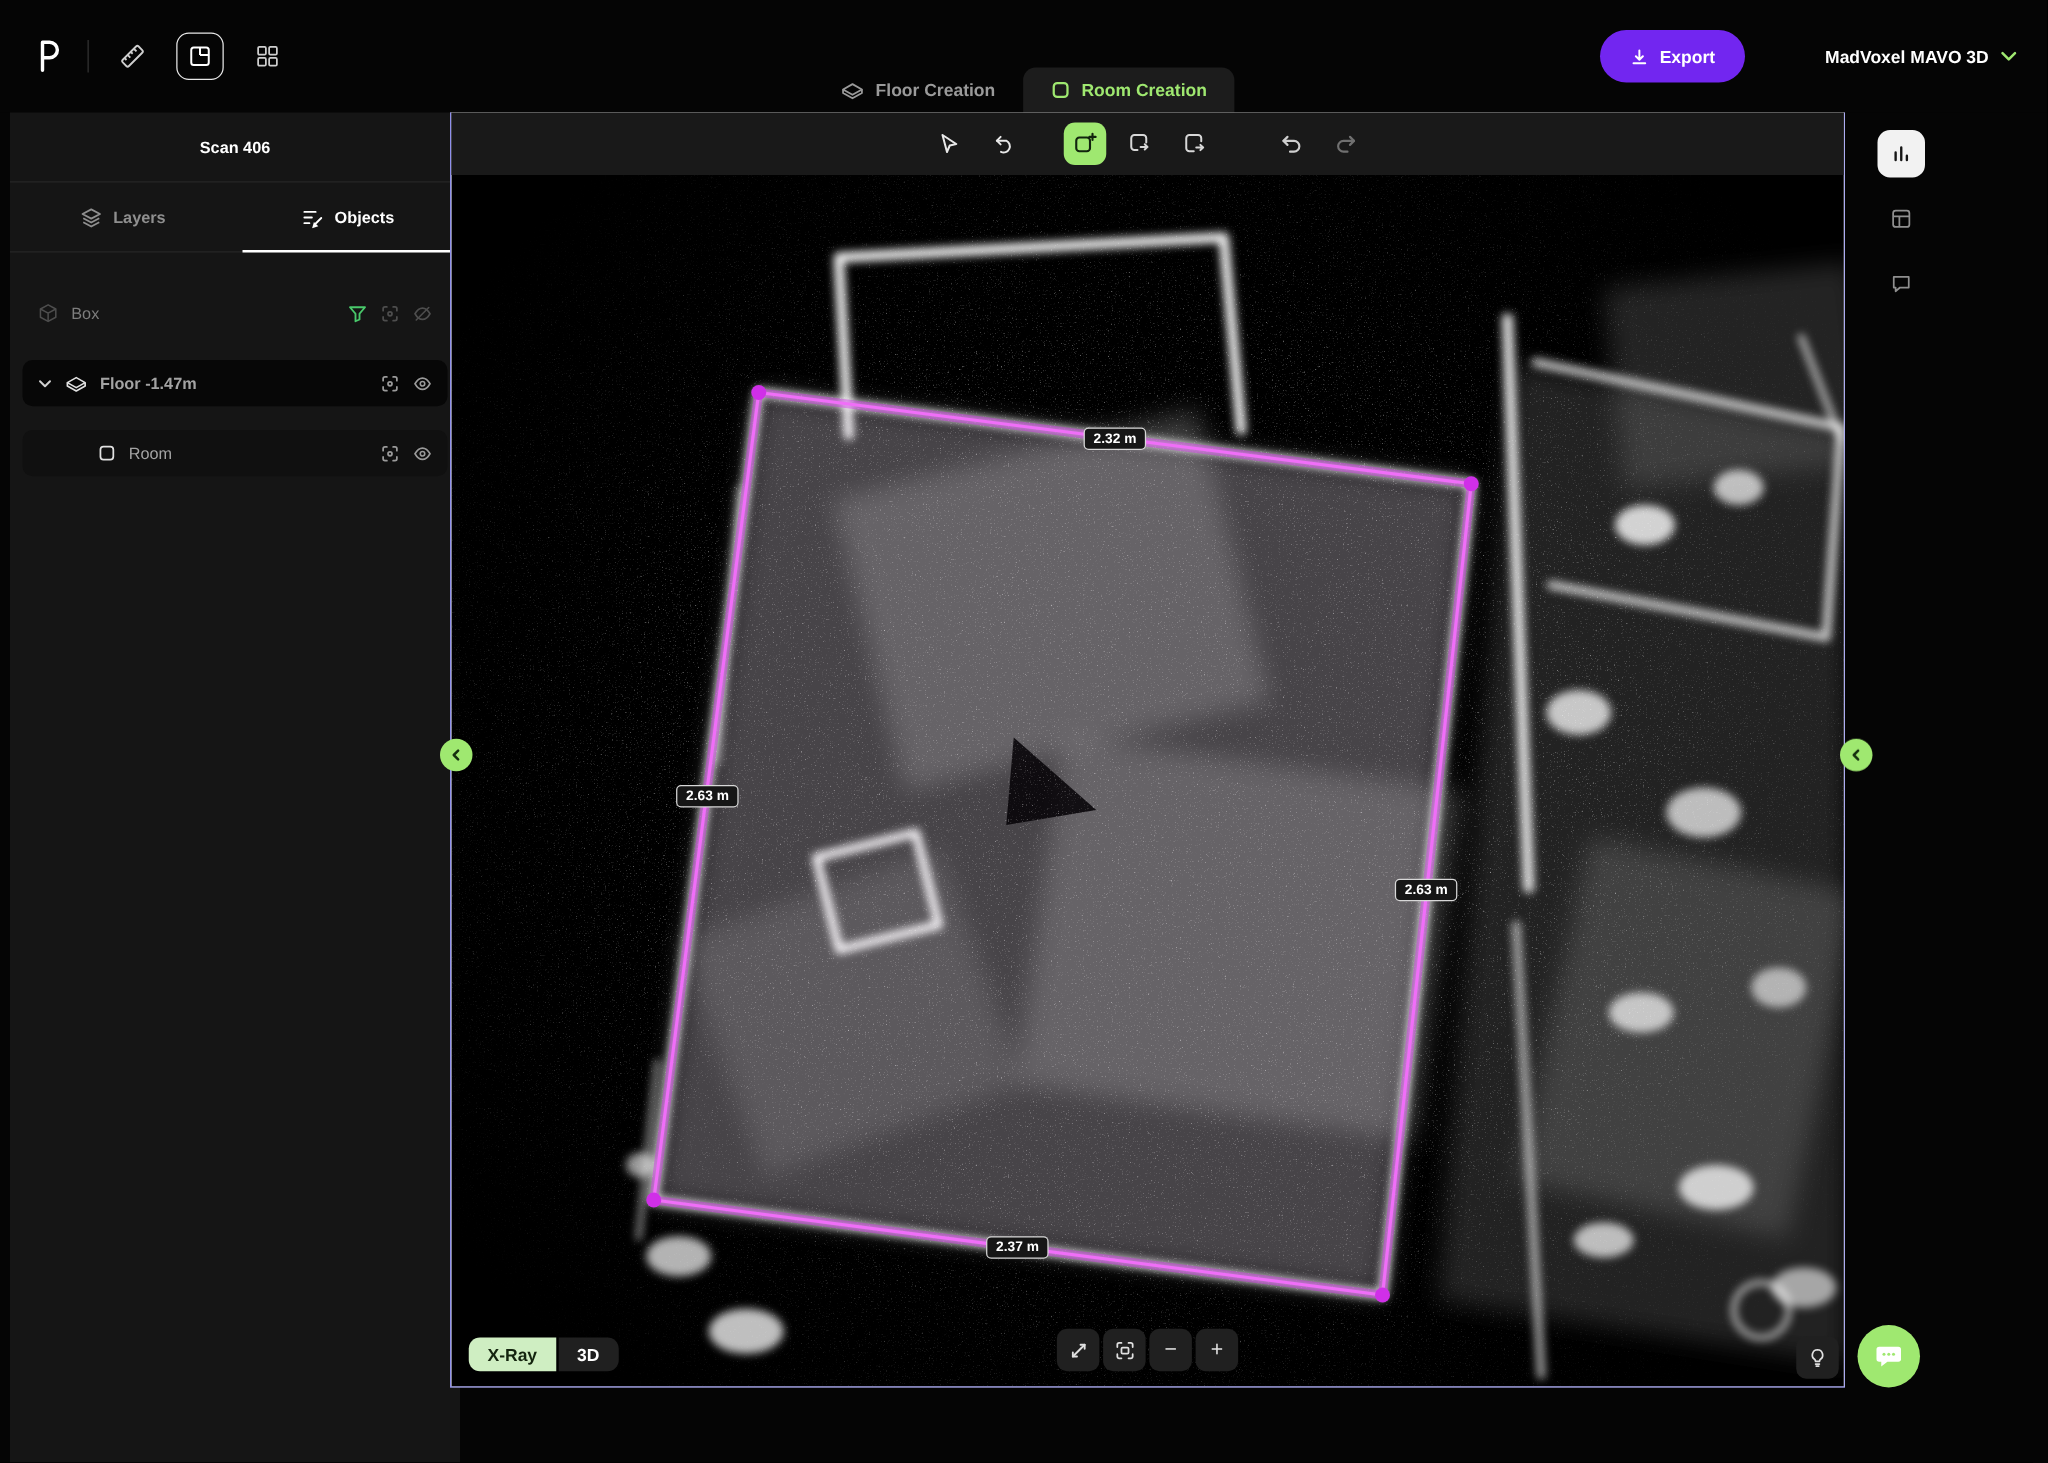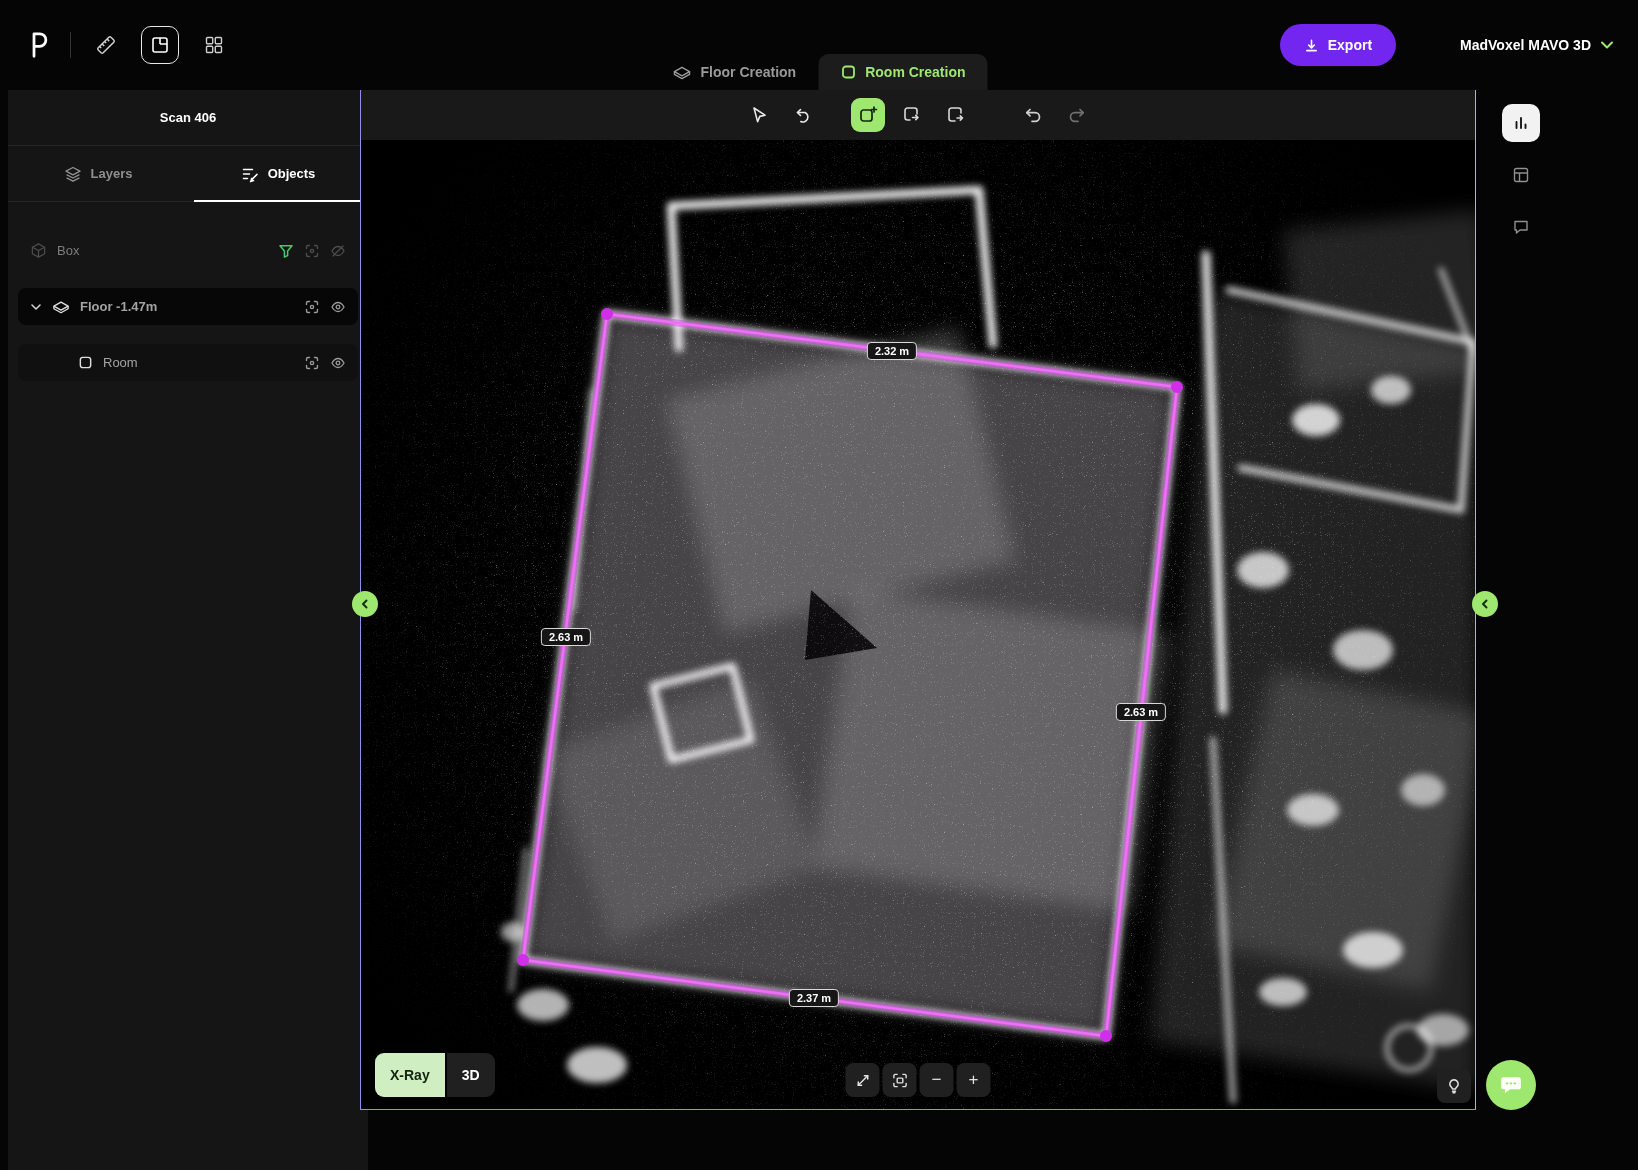--- a/index.html
+++ b/index.html
@@ -59,21 +59,21 @@
              border-radius:9px; cursor:pointer; }
   .ctb-btn.active { background:var(--accent); width:34px; height:34px; }
   .gap-m { width:14px; } .gap-l { width:26px; }
   .cloud { position:absolute; top:0; left:0; width:1116px; height:1020px; }
 
   .chip { position:absolute; transform:translate(-50%,-50%); background:#161616; border:1px solid #d8d8d8;
           border-radius:4px; padding:2px 7px; font-size:11px; font-weight:bold; color:#fff;
           white-space:nowrap; z-index:5; }
 
   .view-toggle { position:absolute; left:14px; bottom:12px; display:flex; gap:2px; z-index:6; }
-  .vt-btn { height:44px; padding:0 15px; font-size:14px; font-weight:bold; display:flex; align-items:center;
+  .vt-btn { height:27px; padding:0 15px; font-size:14px; font-weight:bold; display:flex; align-items:center;
             border:none; cursor:pointer; font-family:"Liberation Sans",sans-serif; }
   .vt-xray { background:var(--accent-pale); color:#14240f; border-radius:9px 0 0 9px; }
   .vt-3d   { background:#202020; color:#fff; border-radius:0 9px 9px 0; }
 
   .zoom-group { position:absolute; left:50%; bottom:12px; transform:translateX(-50%);
                 display:flex; gap:3px; z-index:6; }
   .zg-btn { width:34px; height:34px; background:#202020; color:#e0e0e0; display:flex; align-items:center;
             justify-content:center; border-radius:8px; font-size:17px; border:none; cursor:pointer;
             font-family:"Liberation Sans",sans-serif; }
 

